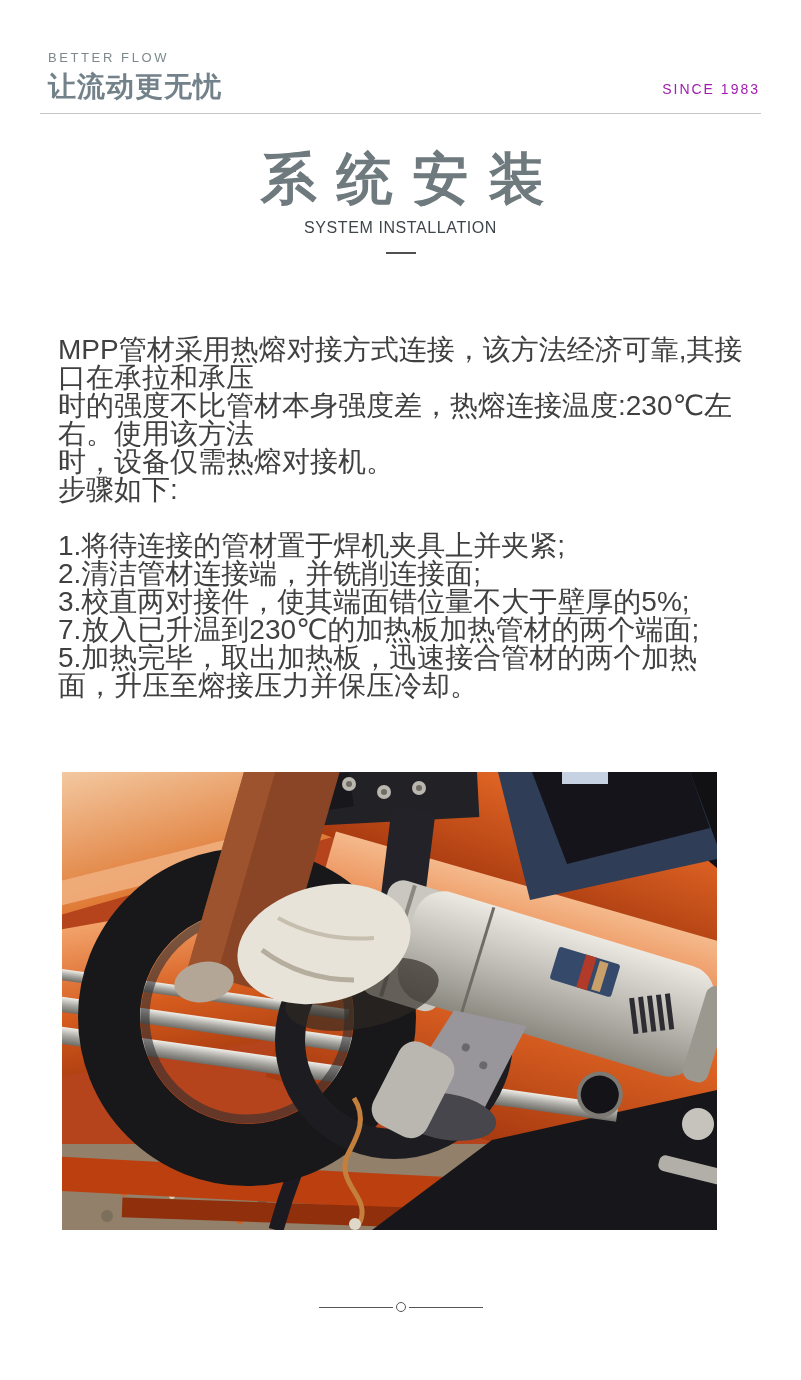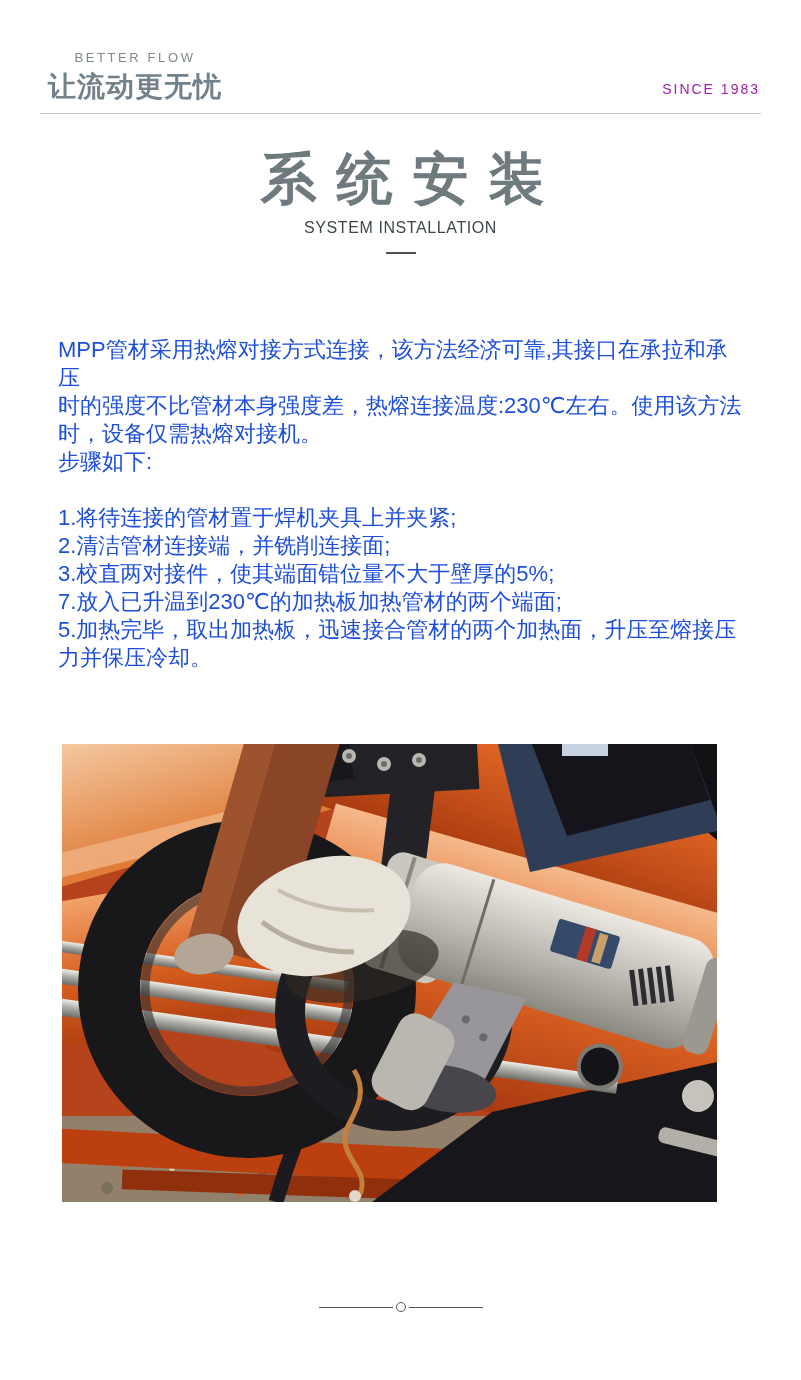--- a/index.html
+++ b/index.html
@@ -10,21 +10,20 @@
     margin:0 auto;
     background:#ffffff;
     overflow:hidden;
     font-family:"Liberation Sans","DejaVu Sans",sans-serif;
   }
 
   
   .header-row{
     display:flex; justify-content:space-between; align-items:flex-end;
     padding:50px 41px 0 48px;
-    text-align:center;
   }
   .logo-tagline{
     font-size:13px; letter-spacing:2.6px; color:#7d898c; font-weight:500;
   }
   .logo-text{
     font-size:28px; font-weight:bold; letter-spacing:1px; color:#73828a;
     margin-top:3px;
   }
   .since{
     font-size:14px; letter-spacing:2px; color:#a21caf; padding-bottom:9px;
@@ -58,21 +57,21 @@
     color:#ffffff; font-size:29px; font-weight:bold; letter-spacing:3px;
   }
   .connector-line{ width:2px; height:16px; background:#dddddd; margin:0 auto; }
   .connector-dot{
     width:13px; height:13px; border-radius:50%; background:#8fadba; margin:0 auto;
   }
 
   
   .article{
     margin:54px 56px 0 58px;
-    font-size:22px; line-height:28px; color:#1d4ed8;
+    font-size:28px; line-height:28px; color:#404040;
     white-space:pre-line;
   }
 
   
   .photo-wrap{ margin:44px 0 0 62px; width:655px; height:458px; }
   .photo-wrap svg{ display:block; }
 
   
   .footer-divider{
     position:absolute; top:1302px; left:0; right:0;

